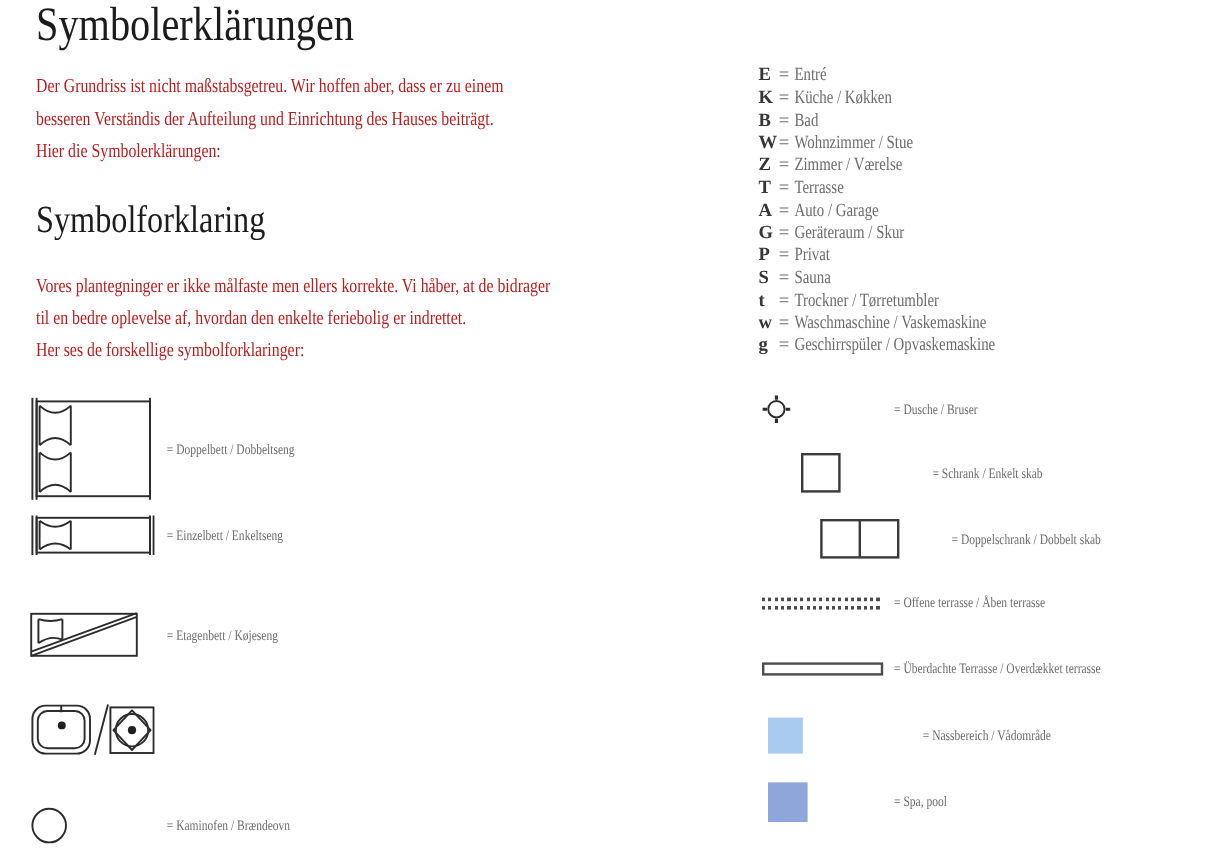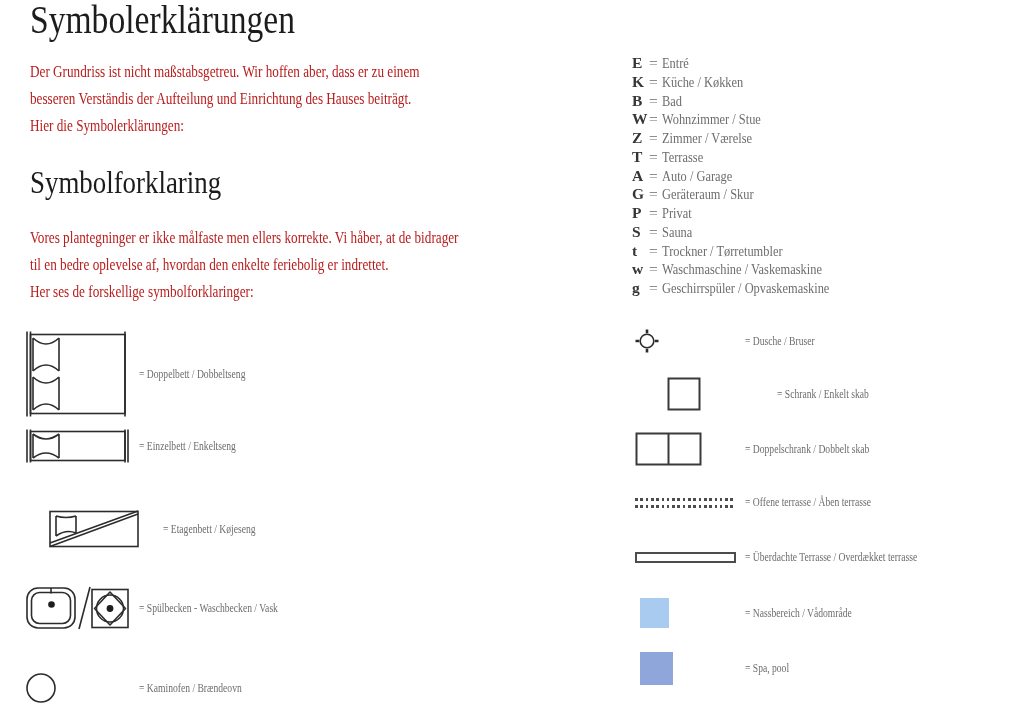--- a/index.html
+++ b/index.html
@@ -143,21 +143,21 @@
     <span class="icon-box-l">
       <svg width="104" height="34" viewBox="0 0 104 34">
         <rect class="stroke" x="5.5" y="2.5" width="94.5" height="29"></rect>
         <path class="stroke" d="M2,0.5 V33.5 M5.5,0.5 V33.5 M100,0.5 V33.5 M103,0.5 V33.5"></path>
         <path class="stroke" d="M8,5 V29 M34,5 V29 M8,5 Q21,15 34,5 M8,29 Q21,19 34,29"></path>
       </svg>
     </span>
     <span class="sym-label"><span class="cx">= Einzelbett / Enkeltseng</span></span>
   </div>
 
-  <div class="sym-row left" style="top:510px;height:38px;margin-left:24px;">
+  <div class="sym-row left" style="top:510px;height:38px;">
     <span class="icon-box-l">
       <svg width="90" height="38" viewBox="0 0 90 38">
         <rect class="stroke" x="1" y="1.5" width="88" height="35"></rect>
         <path class="stroke" d="M1,36.5 L89,4 M1,33 L89,1"></path>
         <path class="stroke" d="M7,6 Q17,9 27,6 M7,6 V26 M27,6 V23 M7,26 Q17,19 27,23"></path>
       </svg>
     </span>
     <span class="sym-label"><span class="cx">= Etagenbett / Køjeseng</span></span>
   </div>
 
@@ -168,21 +168,20 @@
         <rect class="stroke" x="6.5" y="7.5" width="39" height="31" rx="8"></rect>
         <path class="stroke" d="M26,3 V8.5"></path>
         <circle class="dot" cx="26.5" cy="19.5" r="3.3"></circle>
         <path class="stroke" d="M54,44 L65,2"></path>
         <rect class="stroke" x="67" y="4.5" width="36" height="38"></rect>
         <path class="stroke" d="M85,7 L100.5,23.5 L85,40 L69.5,23.5 Z" stroke-linejoin="round"></path>
         <circle class="stroke" cx="85" cy="23.5" r="13.5"></circle>
         <circle class="dot" cx="85" cy="23.5" r="3.4"></circle>
       </svg>
     </span>
-    <span class="sym-label"><span class="cx">= Spülbecken - Waschbecken / Vask</span></span>
   </div>
 
   <div class="sym-row left" style="top:672px;height:32px;">
     <span class="icon-box-l">
       <svg width="32" height="32" viewBox="0 0 32 32">
         <circle class="stroke" cx="16" cy="16" r="14" stroke-width="1.8"></circle>
       </svg>
     </span>
     <span class="sym-label"><span class="cx">= Kaminofen / Brændeovn</span></span>
   </div>
@@ -199,21 +198,21 @@
 
   <div class="sym-row right" style="top:377px;height:34px;margin-left:32px;">
     <span class="icon-box-r">
       <svg width="34" height="34" viewBox="0 0 34 34">
         <rect class="stroke2" x="1.5" y="1.5" width="31" height="31"></rect>
       </svg>
     </span>
     <span class="sym-label"><span class="cx">= Schrank / Enkelt skab</span></span>
   </div>
 
-  <div class="sym-row right" style="top:432px;height:34px;">
+  <div class="sym-row right" style="top:432px;height:34px;margin-left:48px;">
     <span class="icon-box-r">
       <svg width="67" height="34" viewBox="0 0 67 34">
         <rect class="stroke2" x="1.5" y="1.5" width="64" height="31"></rect>
         <path class="stroke2" d="M33.5,1.5 V32.5" stroke-width="1.6"></path>
       </svg>
     </span>
     <span class="sym-label"><span class="cx">= Doppelschrank / Dobbelt skab</span></span>
   </div>
 
   <div class="sym-row right" style="top:496px;height:13px;">
@@ -226,21 +225,21 @@
     <span class="sym-label"><span class="cx">= Offene terrasse / Åben terrasse</span></span>
   </div>
 
   <div class="sym-row right" style="top:551px;height:12px;">
     <span class="icon-box-r">
       <span class="terr-roof"></span>
     </span>
     <span class="sym-label"><span class="cx">= Überdachte Terrasse / Overdækket terrasse</span></span>
   </div>
 
-  <div class="sym-row right" style="top:598px;height:30px;">
+  <div class="sym-row right" style="top:598px;height:30px;gap:24px;">
     <span class="icon-box-r">
       <span class="swatch sw-wet" style="background: rgb(169, 203, 240);"></span>
     </span>
     <span class="sym-label"><span class="cx">= Nassbereich / Vådområde</span></span>
   </div>
 
   <div class="sym-row right" style="top:652px;height:33px;">
     <span class="icon-box-r">
       <span class="swatch sw-spa" style="background: rgb(143, 166, 218);"></span>
     </span>

